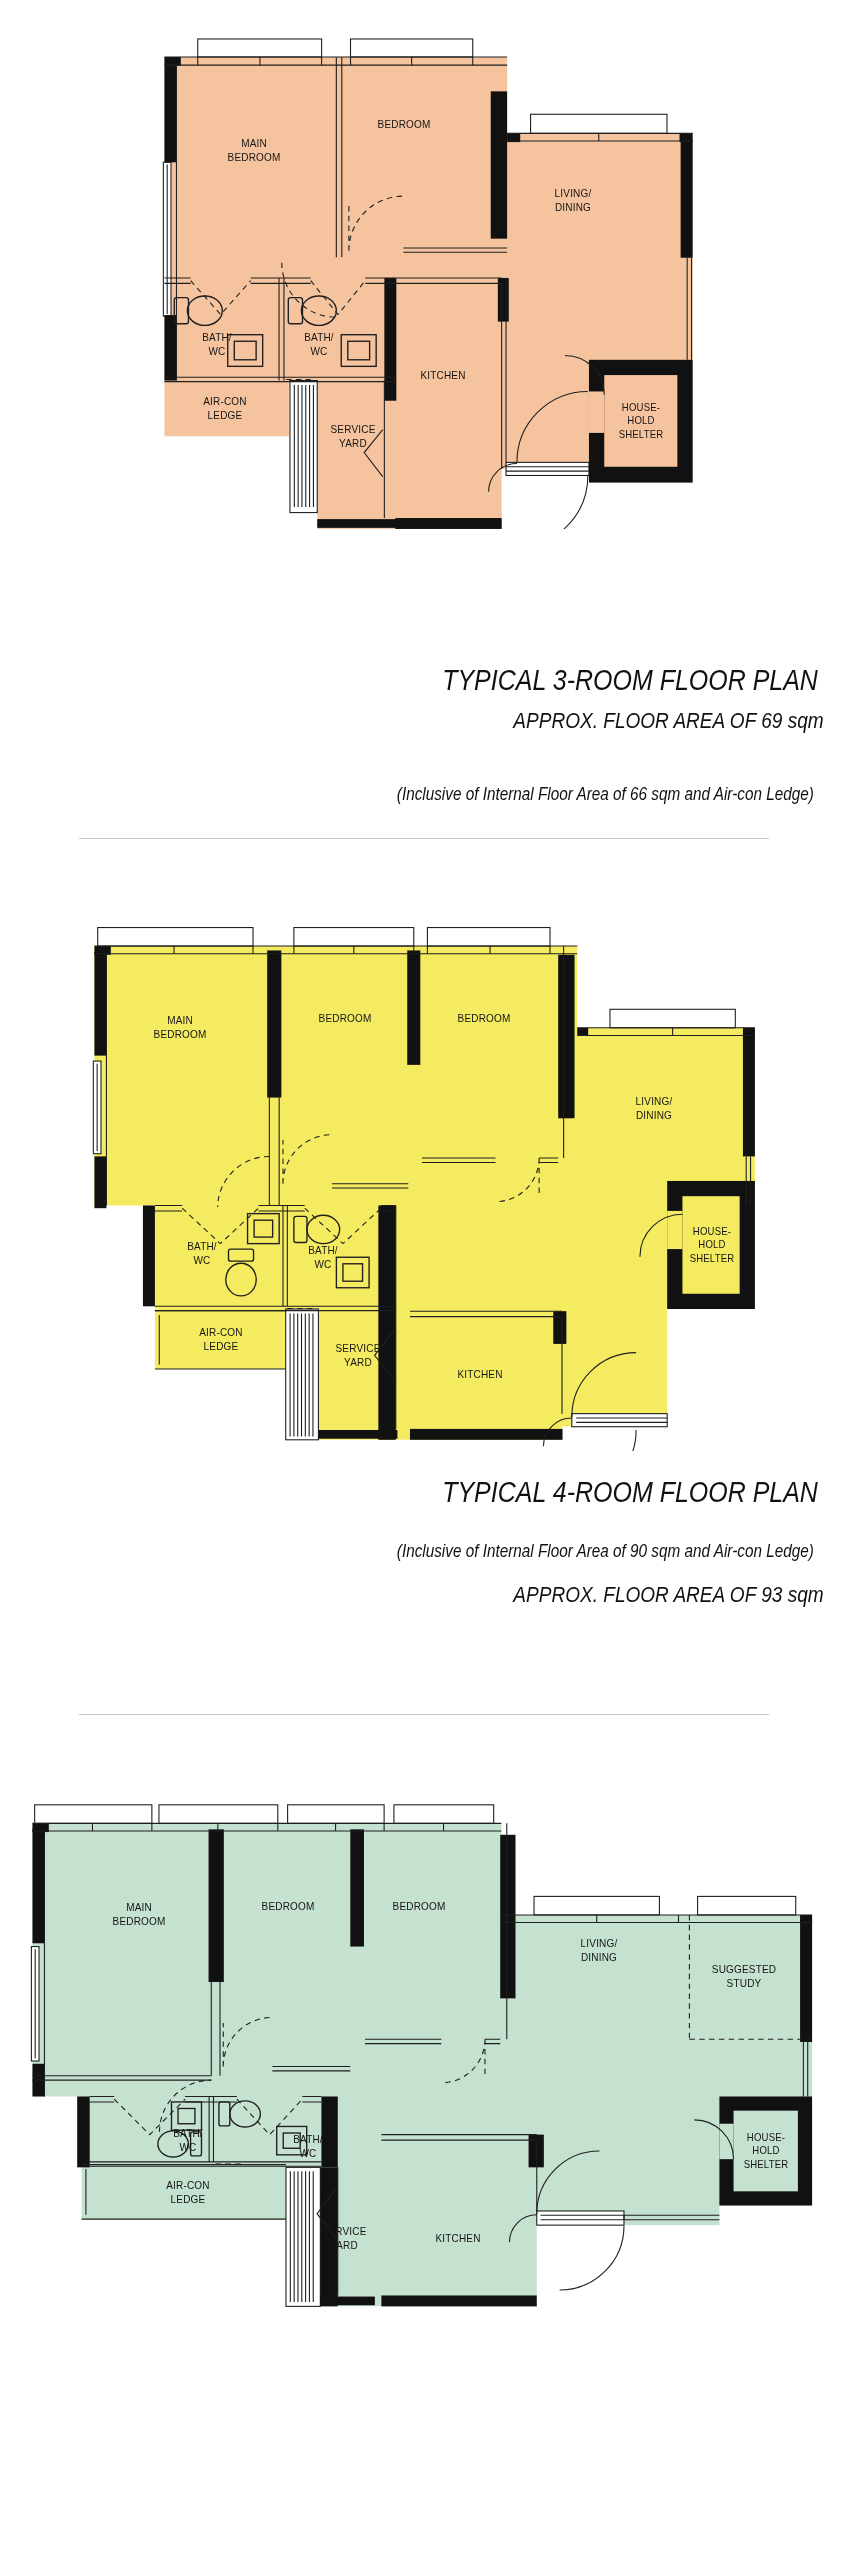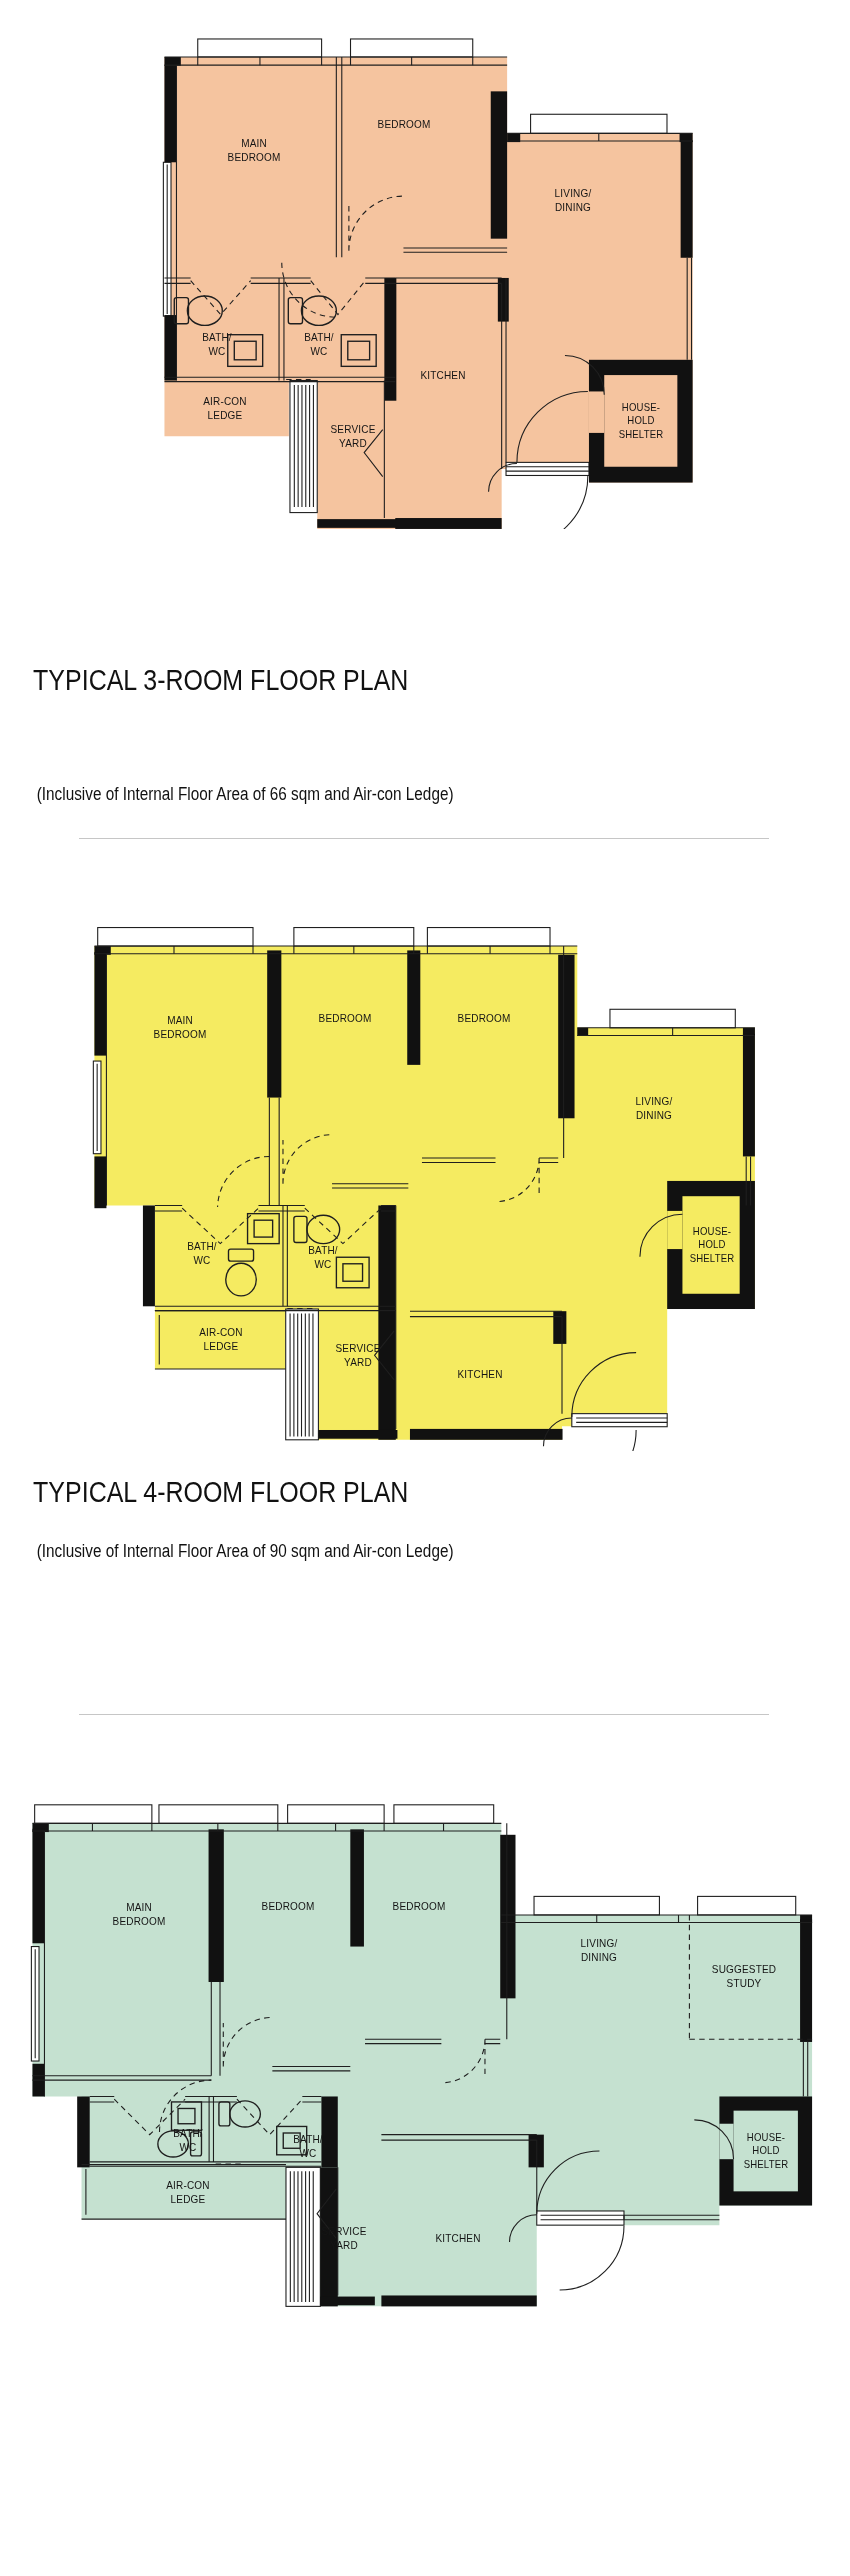--- a/index.html
+++ b/index.html
@@ -3,21 +3,21 @@
 <meta charset="utf-8">
 <style>
   html,body{margin:0;padding:0;background:#ffffff;}
   #page{position:relative;width:851px;height:2576px;background:#fff;overflow:hidden;
         font-family:"Liberation Sans", sans-serif;color:#111;}
   .plan{position:absolute;}
   .rlabel{position:absolute;font-size:11.5px;line-height:1.22;letter-spacing:0.2px;
           color:#151515;text-align:center;white-space:pre-line;
           transform:translate(-50%,-50%) scaleX(.87);transform-origin:center;}
   .rlabel.small{font-size:11px;}
-  .titleline{position:absolute;left:0;width:100%;text-align:left;}
+  .titleline{position:absolute;left:0;width:100%;text-align:right;font-style:italic;}
   .titleline > span{display:inline-block;transform:scaleX(.85);transform-origin:center;white-space:nowrap;}
   .t-main{font-size:29.4px;}
   .t-area{font-size:22.4px;}
   .t-incl{font-size:18px;}
   .divider{position:absolute;left:79px;width:690px;height:1.1px;background:#c6c6c6;}
 </style>
 </head>
 <body>
 
 <div id="page">
@@ -116,20 +116,21 @@
   <div class="rlabel" style="left:225px;top:408px">AIR-CON
 LEDGE</div>
   <div class="rlabel" style="left:353px;top:436px">SERVICE
 YARD</div>
   <div class="rlabel" style="left:443px;top:375px">KITCHEN</div>
   <div class="rlabel small" style="left:641px;top:421px">HOUSE-
 HOLD
 SHELTER</div>
 
   <div class="titleline t-main" style="top:663px"><span>TYPICAL 3-ROOM FLOOR PLAN</span></div>
+  <div class="titleline t-area" style="top:708px"><span>APPROX. FLOOR AREA OF 69 sqm</span></div>
   <div class="titleline t-incl" style="top:784px"><span>(Inclusive of Internal Floor Area of 66 sqm and Air-con Ledge)</span></div>
 
   <div class="divider" style="top:838px"></div>
 
   <svg class="plan" style="left:65px;top:900px" width="703" height="551" viewBox="0 0 1290 1010">
     <g stroke="none" fill="#F5EB61">
       <path d="M54,84 H940 V234 H1266 V750 H1105 V965 H912 V990 H465 V750 H405 V860 H165 V560 H54 Z"></path>
     </g>
     <g fill="#ffffff" stroke="#1f1f1f" stroke-width="2">
       <rect x="60" y="50" width="285" height="34"></rect>
@@ -222,20 +223,21 @@
   <div class="rlabel" style="left:221px;top:1339px">AIR-CON
 LEDGE</div>
   <div class="rlabel" style="left:358px;top:1355px">SERVICE
 YARD</div>
   <div class="rlabel" style="left:480px;top:1374px">KITCHEN</div>
   <div class="rlabel small" style="left:712px;top:1245px">HOUSE-
 HOLD
 SHELTER</div>
 
   <div class="titleline t-main" style="top:1475px"><span>TYPICAL 4-ROOM FLOOR PLAN</span></div>
+  <div class="titleline t-area" style="top:1582px"><span>APPROX. FLOOR AREA OF 93 sqm</span></div>
   <div class="titleline t-incl" style="top:1541px"><span>(Inclusive of Internal Floor Area of 90 sqm and Air-con Ledge)</span></div>
 
   <div class="divider" style="top:1714px"></div>
 
   <svg class="plan" style="left:16.4px;top:1783px" width="818" height="537" viewBox="0 0 1500 985">
     <g stroke="none" fill="#C5E1D0">
       <path d="M30,74 H890 V242 H1460 V775 H1290 V811 H955 V960 H558 V705 H495 V800 H120 V575 H30 Z"></path>
     </g>
     <g fill="#ffffff" stroke="#1f1f1f" stroke-width="2">
       <rect x="34" y="40" width="215" height="34"></rect>

